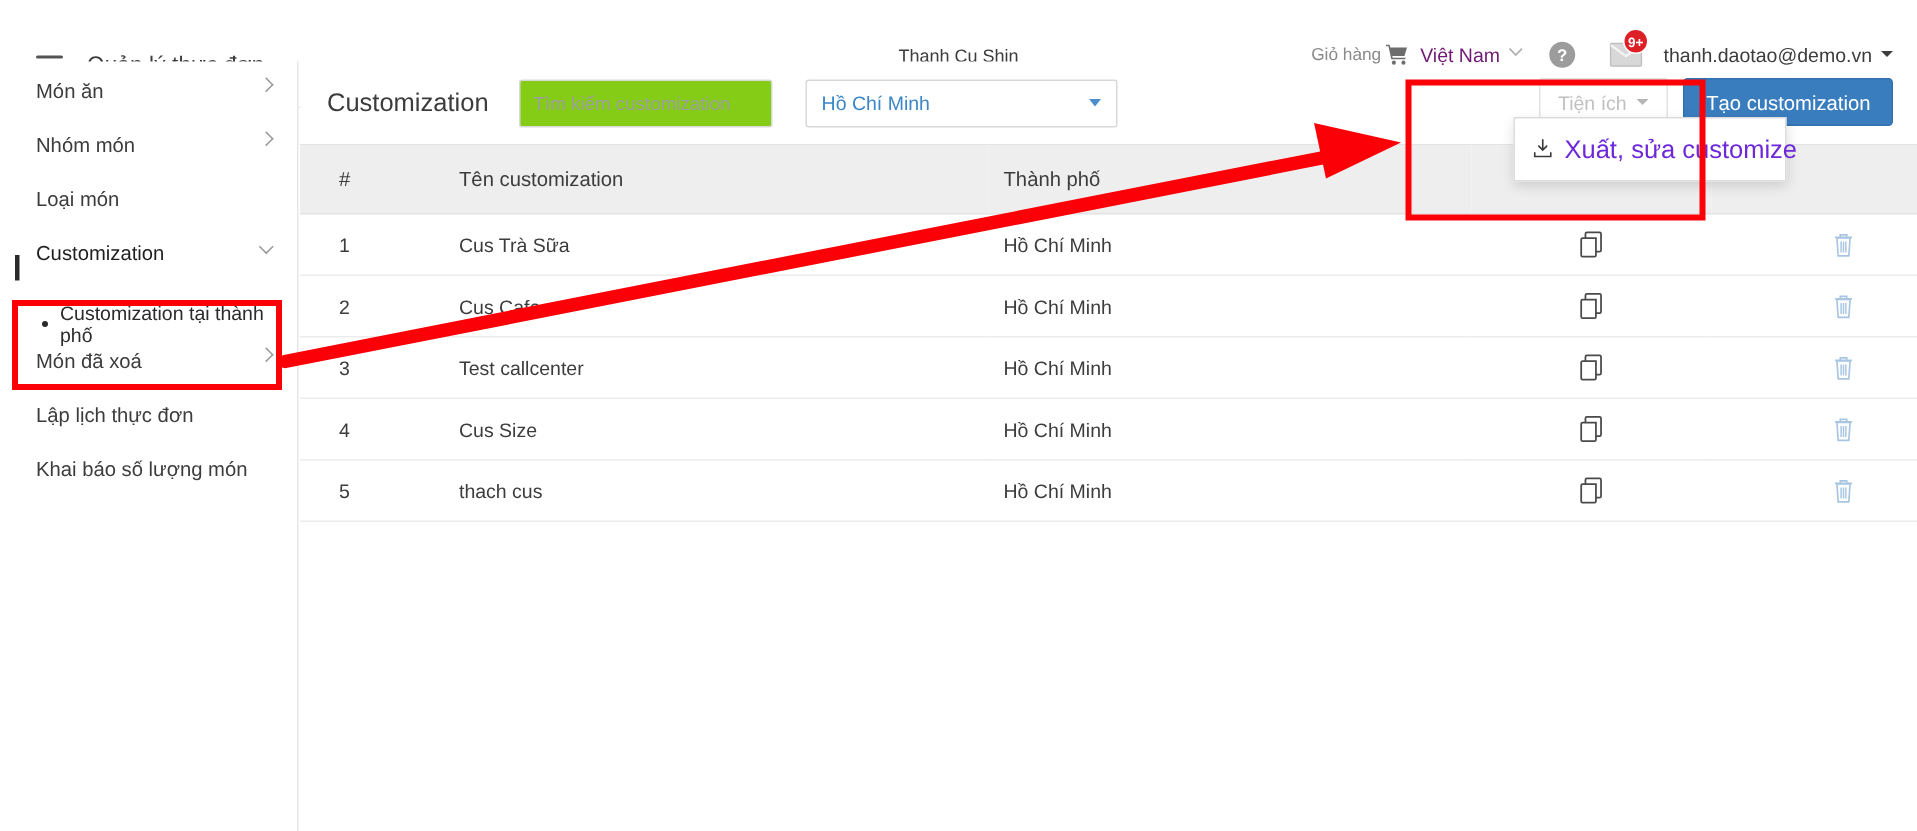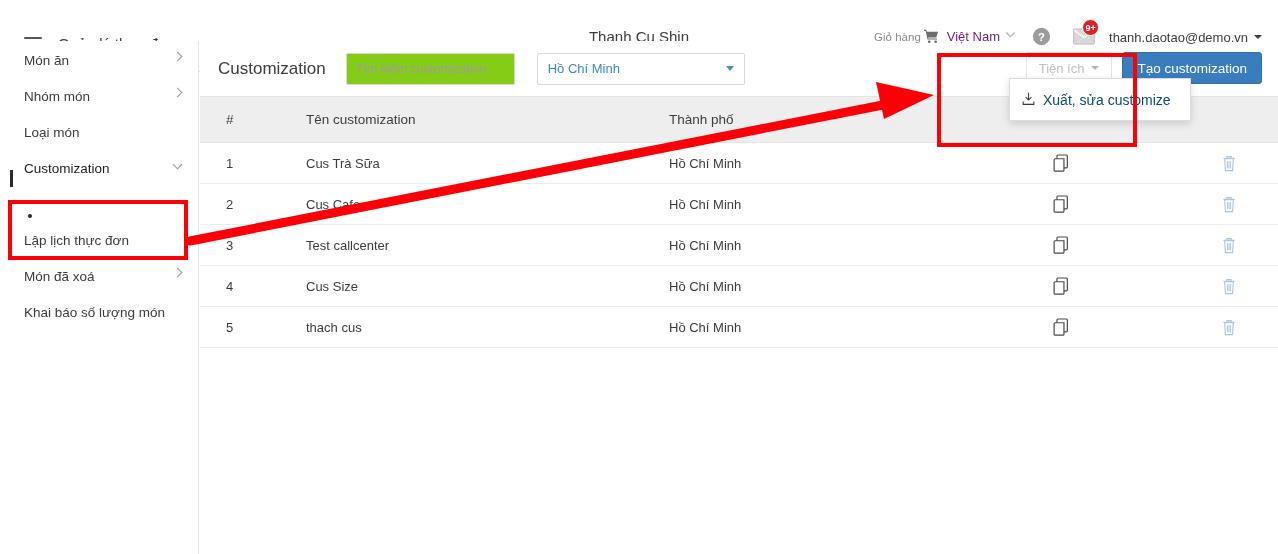--- a/index.html
+++ b/index.html
@@ -27,21 +27,21 @@
     cursor: pointer;
   }
   .hamburger span { display: block; height: 2px; background: #555; border-radius: 1px; }
   .app-title {
     margin-left: 16px;
     font-size: 15px; color: #3c3c3c; letter-spacing: .1px;
   }
   .center-title {
     position: absolute; left: 0; right: 0; top: 0; height: 41px;
     display: flex; align-items: center; justify-content: center;
-    font-size: 15px; color: #3c3c3c; pointer-events: none;
+    font-size: 12px; color: #3c3c3c; pointer-events: none;
   }
   .top-right {
     position: absolute; right: 16px; top: 0; height: 41px;
     display: flex; align-items: center; gap: 0px; z-index: 3;
   }
   .cart-wrap {
     display: flex; align-items: center; gap: 3px;
     font-size: 11.5px; color: #8a8a8a; cursor: pointer; margin-right: 8px;
   }
   .cart-icon { width: 15px; height: 15px; display:block; }
@@ -178,21 +178,21 @@
     width: 182px;
     background: #ffffff;
     border: 1px solid #dcdcdc;
     box-shadow: 0 3px 8px rgba(0,0,0,.14);
     padding: 5px 0;
     z-index: 6;
   }
   .util-menu-item {
     display: flex; align-items: center; gap: 7px;
     height: 31px; padding: 0 11px;
-    font-size: 14px; color: #0c4a6e; cursor: pointer; white-space: nowrap;
+    font-size: 17px; color: #6d28d9; cursor: pointer; white-space: nowrap;
   }
   .util-menu-item svg { width: 15px; height: 15px; flex: none; display:block; }
 
   
   table.data { width: 1078px; border-collapse: collapse; table-layout: fixed; }
   table.data thead th {
     background: #eeeeee;
     height: 46px;
     font-size: 13.5px; font-weight: normal; color: #3c3c3c;
     text-align: left; padding: 0 10px;
@@ -289,30 +289,31 @@
     </div>
 
     <div class="nav-item active">
       <span class="label">Customization</span>
       <span class="chev-d"></span>
     </div>
 
     <div class="subnav">
       <div class="subnav-item sel">
         <span class="dot"></span>
-      </div>
-    </div>
-
-    <div class="nav-item">
-      <span class="label">Lập lịch thực đơn</span>
+        <span>Customization tại thành phố</span>
+      </div>
     </div>
 
     <div class="nav-item">
       <span class="label">Món đã xoá</span>
       <span class="chev-r"></span>
+    </div>
+
+    <div class="nav-item">
+      <span class="label">Lập lịch thực đơn</span>
     </div>
 
     <div class="nav-item">
       <span class="label">Khai báo số lượng món</span>
     </div>
   </div>
 
   <div class="content">
 
     <div class="toolbar">

